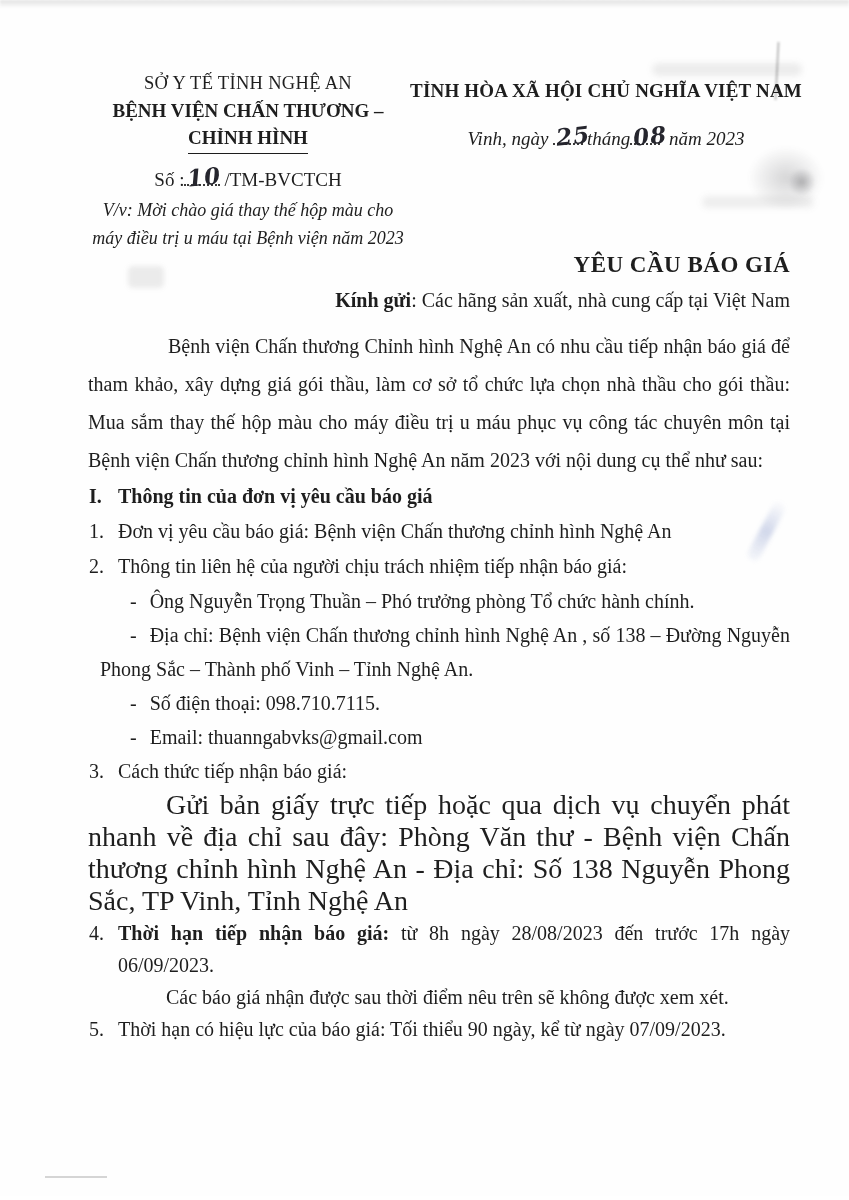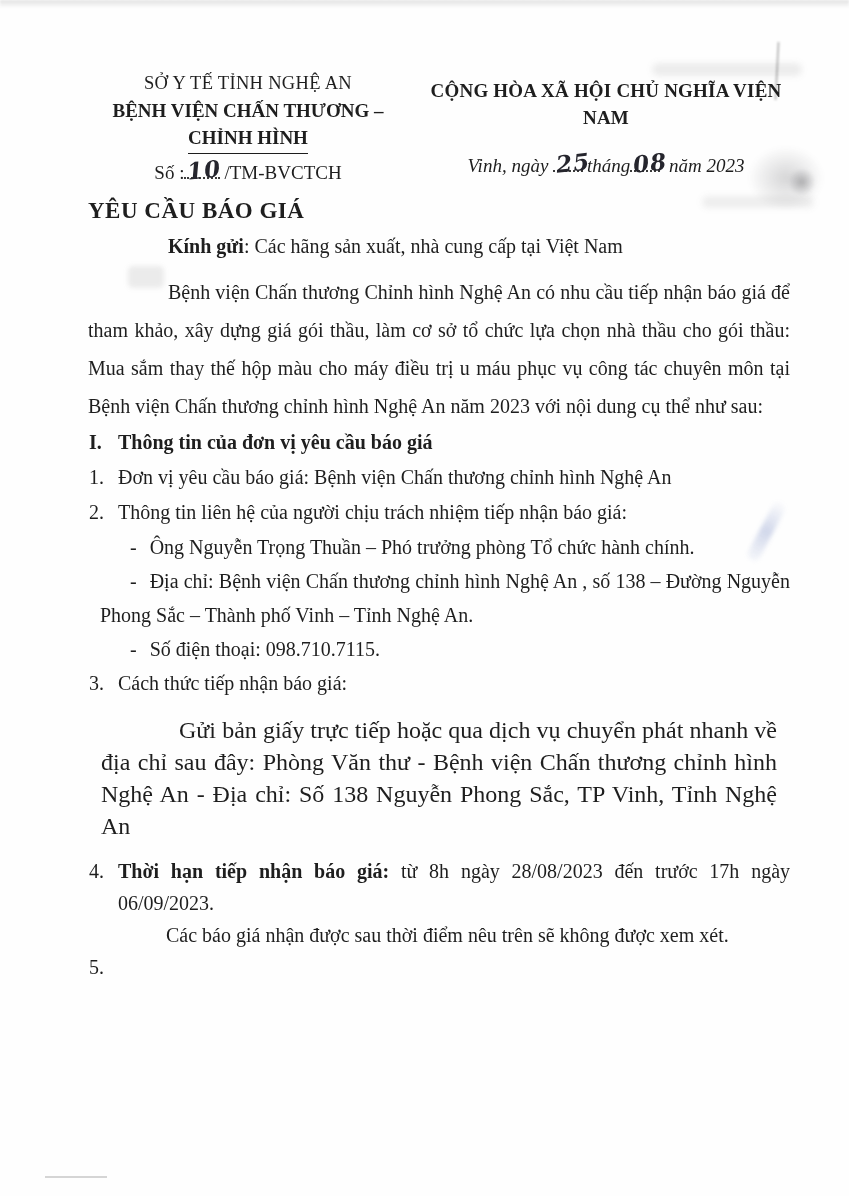--- a/index.html
+++ b/index.html
@@ -16,49 +16,49 @@
   }
   .content { position:absolute; inset:0; padding:70px 59px 0 88px; }
 
   
   .header { display:flex; }
   .hcol-left { width:320px; text-align:center; }
   .hcol-right { flex:1; text-align:center; margin-right:-14px; padding-top:7px; }
   .dept { font-size:18.5px; line-height:27px; letter-spacing:.3px; }
   .org  { font-weight:700; font-size:19px; line-height:27px; }
   .org-u { border-bottom:1.6px solid #1d1d1d; padding-bottom:2px; display:inline-block; }
-  .docnum { font-size:19px; line-height:27px; margin-top:4px; }
+  .docnum { font-size:19px; line-height:27px; margin-top:11px; }
   .subject { font-style:italic; font-size:18px; line-height:28px; margin-top:3px; }
   .country { font-weight:700; font-size:19px; line-height:27px; letter-spacing:.2px; }
   .motto { display:inline-block; font-weight:700; font-size:19.5px; border-bottom:1.6px solid #1d1d1d; padding:0 8px 4px; margin-top:3px; }
   .dateline { font-style:italic; font-size:19px; margin-top:20px; white-space:nowrap; }
 
   
   .hw-wrap { position:relative; display:inline-block; width:40px; height:26px; vertical-align:-5px; }
   .hw-dots { position:absolute; left:0; right:4px; bottom:5px; border-bottom:2px dotted #3a3a3a; }
   .hw-num {
     position:absolute; left:3px; bottom:1px;
     font-family:"DejaVu Serif", serif; font-style:italic; font-weight:700;
     font-size:23px; color:#25252d; transform:rotate(-6deg); letter-spacing:1px;
     white-space:nowrap;
   }
   .hw-wrap.small { width:34px; }
 
   
-  .title { text-align:left; font-weight:700; font-size:23px; margin-top:12px; letter-spacing:.5px; }
-  .salutation { margin-top:11px; font-size:20px; padding-left:80px; }
+  .title { text-align:right; font-weight:700; font-size:23px; letter-spacing:.5px; }
+  .salutation { margin-top:11px; font-size:20px; padding-left:80px;text-align:right; }
   .b { font-weight:700; }
   .intro { margin:15px 0 0; font-size:20px; line-height:38px; text-align:justify; text-indent:80px; }
 
   .hang { position:relative; padding-left:30px; font-size:20px; line-height:35px; }
   .hang .mk { position:absolute; left:1px; }
   .sec-heading { font-weight:700; }
   .dash-item { padding-left:12px; text-indent:30px; font-size:20px; line-height:34px; text-align:justify; }
   .dash { margin-right:13px; }
-  .p3 { margin:13px; font-size:24px; line-height:32px; text-align:justify; text-indent:78px; }
+  .p3 { margin:0; font-size:28px; line-height:32px; text-align:justify; text-indent:78px; }
   .tight { line-height:32px; }
   .just { text-align:justify; }
   .note { font-size:20px; line-height:32px; text-indent:78px; }
 
   
   .art { position:absolute; pointer-events:none; }
   .art-topedge { top:0; left:0; right:0; height:8px;
     background:linear-gradient(rgba(70,70,70,.16), rgba(255,255,255,0)); filter:blur(1px); }
   .art-ghost1 { left:652px; top:63px; width:150px; height:13px; border-radius:7px;
     background:rgba(80,80,80,.10); filter:blur(3px); }
@@ -96,23 +96,24 @@
   <div class="content">
 
     <div class="header">
       <div class="hcol-left">
         <div class="dept">SỞ Y TẾ TỈNH NGHỆ AN</div>
         <div class="org">BỆNH VIỆN CHẤN THƯƠNG –</div>
         <div class="org"><span class="org-u">CHỈNH HÌNH</span></div>
         <div class="docnum">
           <span>Số :</span><span class="hw-wrap"><span class="hw-dots"></span><span class="hw-num">10</span></span><span>/TM-BVCTCH</span>
         </div>
+        <div class="subject">V/v: Mời chào giá thay thế hộp màu cho máy điều trị u máu tại Bệnh viện năm 2023</div>
       </div>
       <div class="hcol-right">
-        <div class="country">CỘNG HÒA XÃ HỘI CHỦ NGHĨA VIỆN NAM</div>
+        <div class="country">TỈNH HÒA XÃ HỘI CHỦ NGHĨA VIỆT NAM</div>
         <div class="dateline">
           <span>Vinh, ngày</span>
           <span class="hw-wrap small"><span class="hw-dots"></span><span class="hw-num">25</span></span><span>tháng</span><span class="hw-wrap small"><span class="hw-dots"></span><span class="hw-num">08</span></span>
           <span>năm 2023</span>
         </div>
       </div>
     </div>
 
     <div class="title">YÊU CẦU BÁO GIÁ</div>
 
@@ -139,30 +140,34 @@
 
     <div class="dash-item">
       <span class="dash">-</span><span>Ông Nguyễn Trọng Thuần – Phó trưởng phòng Tổ chức hành chính.</span>
     </div>
     <div class="dash-item">
       <span class="dash">-</span><span>Địa chỉ: Bệnh viện Chấn thương chỉnh hình Nghệ An , số 138 – Đường Nguyễn Phong Sắc – Thành phố Vinh – Tỉnh Nghệ An.</span>
     </div>
     <div class="dash-item">
       <span class="dash">-</span><span>Số điện thoại: 098.710.7115.</span>
     </div>
+    <div class="dash-item">
+      <span class="dash">-</span><span>Email: thuanngabvks@gmail.com</span>
+    </div>
 
     <div class="hang">
       <span class="mk">3.</span>
       <span>Cách thức tiếp nhận báo giá:</span>
     </div>
     <p class="p3">Gửi bản giấy trực tiếp hoặc qua dịch vụ chuyển phát nhanh về địa chỉ sau đây: Phòng Văn thư - Bệnh viện Chấn thương chỉnh hình Nghệ An - Địa chỉ: Số 138 Nguyễn Phong Sắc, TP Vinh, Tỉnh Nghệ An</p>
 
     <div class="hang tight just">
       <span class="mk">4.</span><span class="b">Thời hạn tiếp nhận báo giá:</span><span> từ 8h ngày 28/08/2023 đến trước 17h ngày 06/09/2023.</span>
     </div>
     <div class="note">Các báo giá nhận được sau thời điểm nêu trên sẽ không được xem xét.</div>
 
     <div class="hang tight">
       <span class="mk">5.</span>
+      <span>Thời hạn có hiệu lực của báo giá: Tối thiểu 90 ngày, kể từ ngày 07/09/2023.</span>
     </div>
 
   </div>
 </div>
 
 </body></html>

